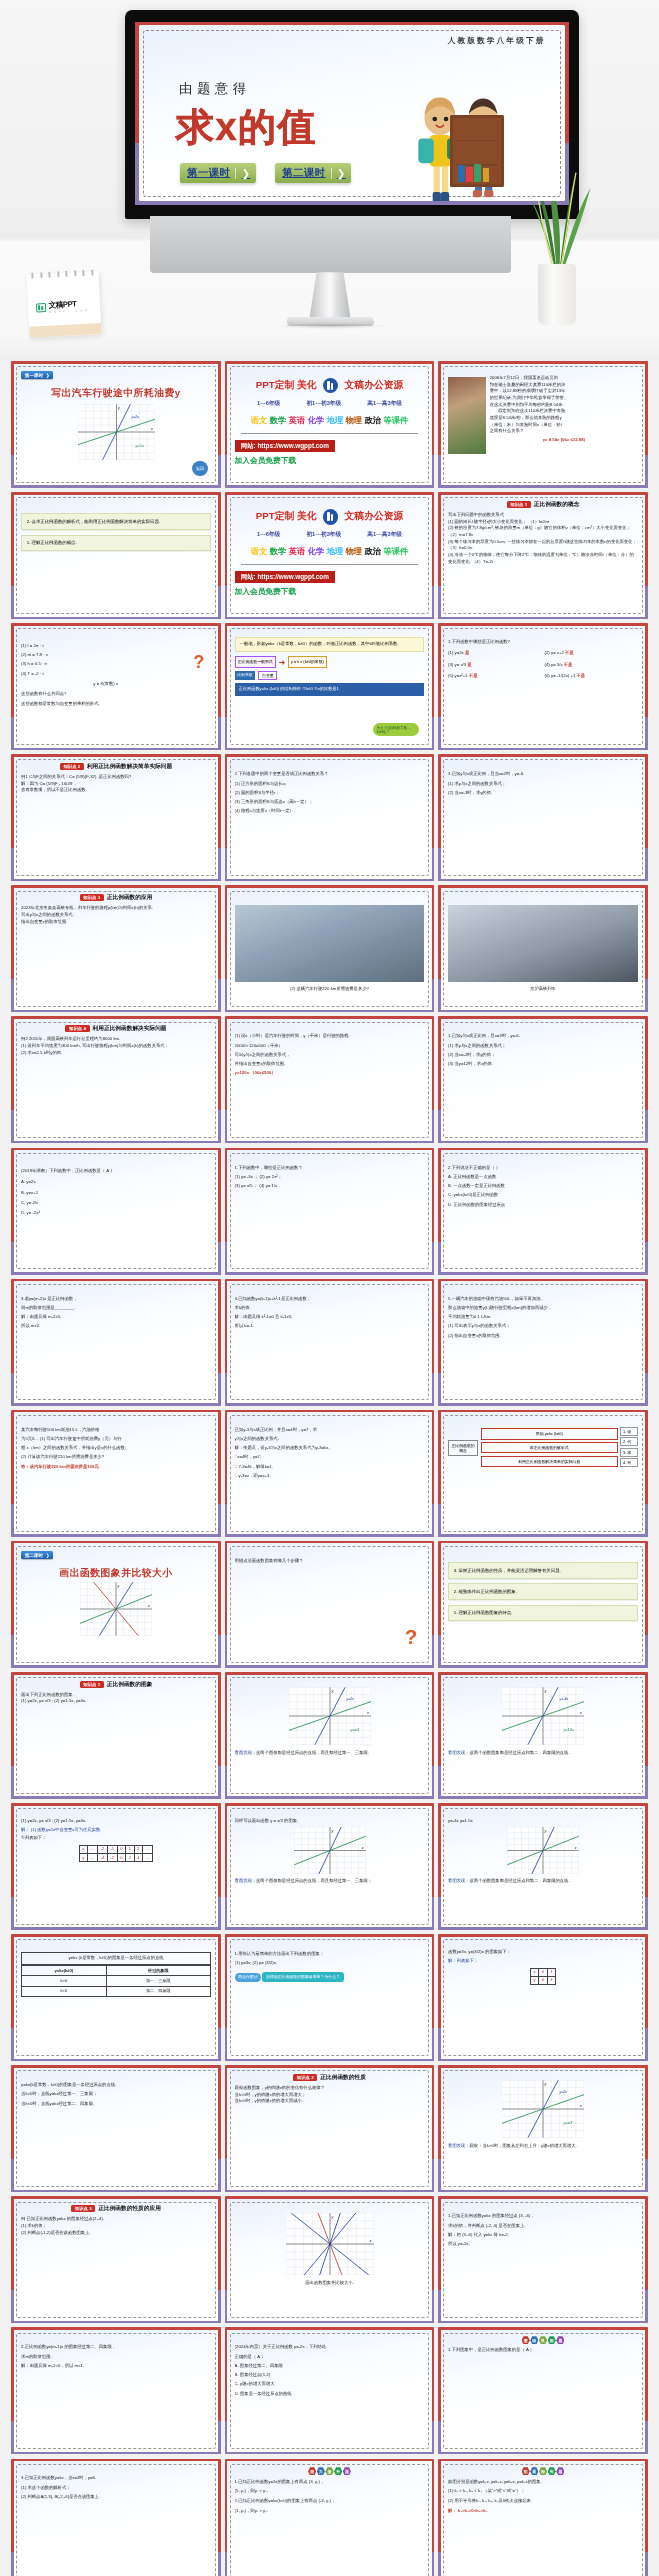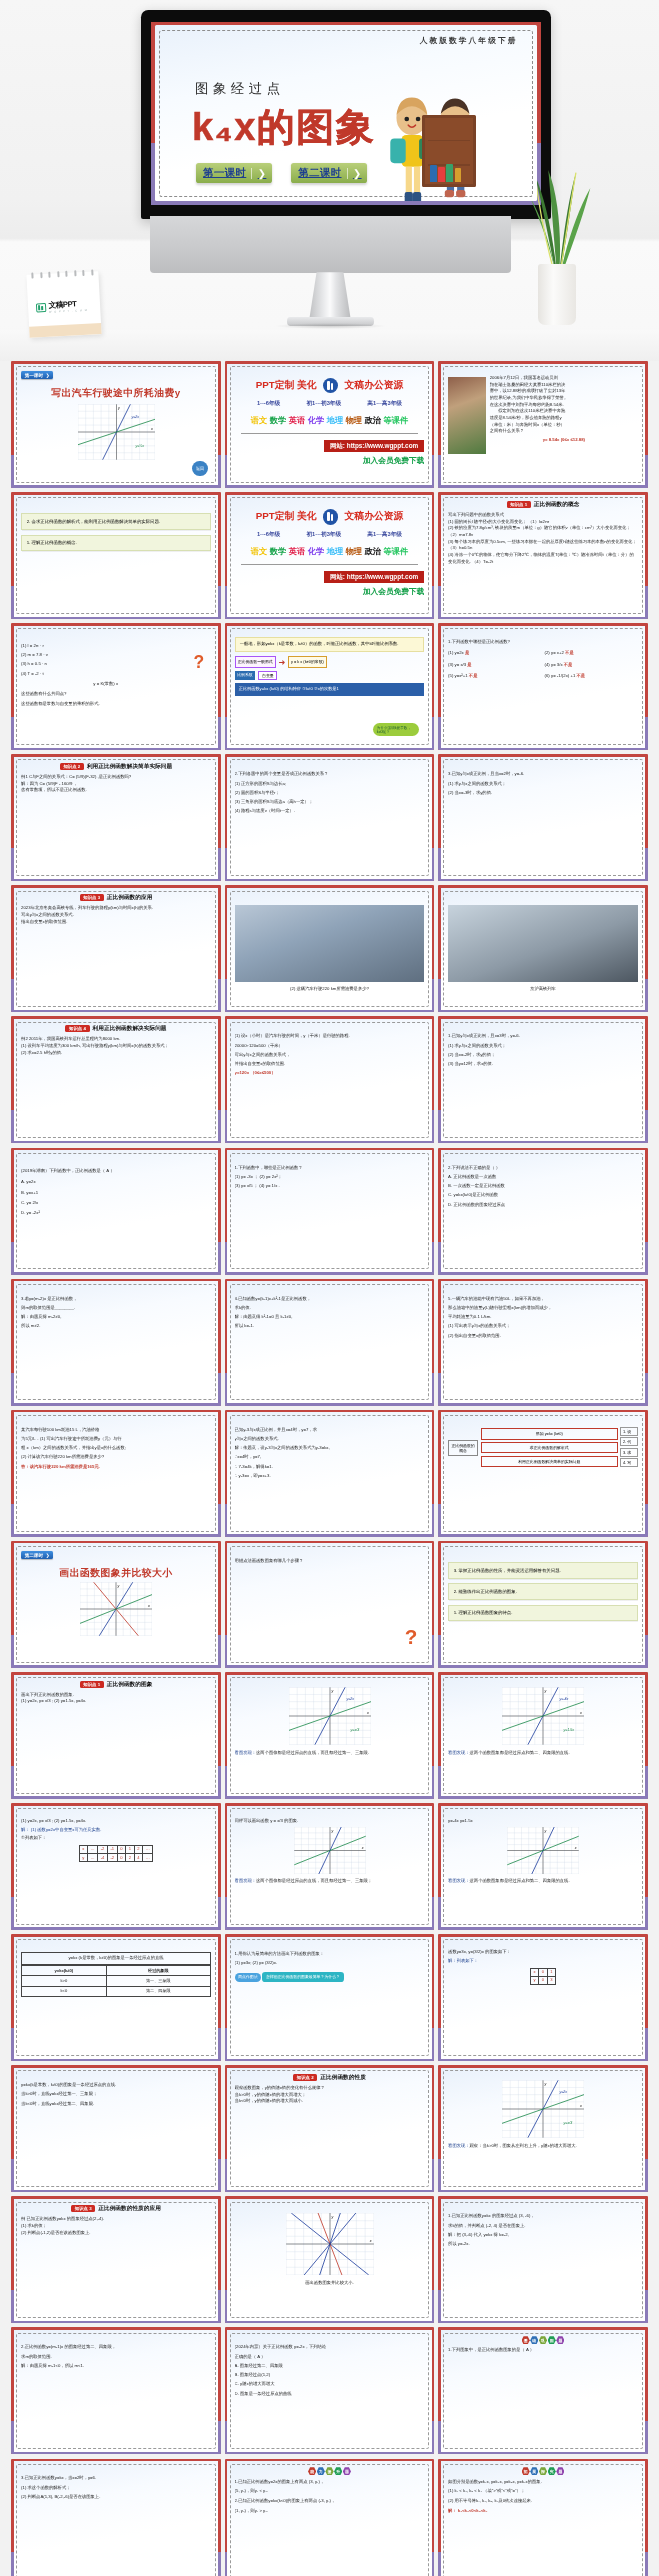--- a/index.html
+++ b/index.html
@@ -19,21 +19,21 @@
     overflow: hidden;
   }
   .desk-surface{
     position:absolute; left:0; top:330px; width:659px; height:31px;
     background:linear-gradient(180deg,#f9f9f9,#efefef);
   }
   .monitor {
     position: absolute; left: 125px; top: 10.3px; width: 410px; height: 216px;
   }
   .monitor-bezel {
-    position: absolute; left: 16px; top: 0; width: 410px; height: 209px;
+    position: absolute; left: 0; top: 0; width: 454px; height: 209px;
     background: #0c0c0c; border-radius: 7.2px 7.2px 2.1px 2.1px;
     padding: 11.3px 10.3px 14.4px 10.3px;
     box-shadow: 0 3.1px 11.3px rgba(0,0,0,.20);
   }
   .monitor-chin {
     position: absolute; left: 25px; top: 206px; width: 361px; height: 57px;
     background: linear-gradient(180deg,#d6d7d9 0%, #c9cacc 55%, #bcbdbf 100%);
     border-radius: 0 0 4.1px 4.1px;
   }
   .monitor-neck {
@@ -174,21 +174,21 @@
   .hex { width:8.2px; height:8.2px; display:flex; align-items:center; justify-content:center;
          color:#fff; font-size:3.9px; font-weight:700;
          clip-path: polygon(25% 0,75% 0,100% 50%,75% 100%,25% 100%,0 50%); }
 
   .yellowbox { background:#fcf8d6; border:0.5px solid #e6dfa0; padding:3.1px 4.1px; font-size:4.3px; line-height:1.6; }
   .greenbox  { background:#f1f5dd; border:0.5px solid #d7dfb2; padding:3.6px 4.6px; font-size:4.4px; line-height:1.7;
                box-shadow:1px 1px 0 rgba(0,0,0,.06); margin-bottom:4.6px; }
   .bluebox   { background:#2b5fa8; color:#fff; padding:3.1px 4.1px; font-size:4.2px; line-height:1.6; }
 
   
-  .ad { text-align:right; padding-top:8.2px; }
+  .ad { text-align:left; padding-top:8.2px; }
   .ad-r1 { display:flex; align-items:center; justify-content:center; gap:6.2px; }
   .ad-red { color:#d62b1f; font-weight:700; font-size:9.8px; }
   .ad-logo { width:15.5px; height:15.5px; border-radius:50%; background:#2154a6; position:relative; }
   .ad-logo::before{content:"";position:absolute;left:4.6px;top:3.1px;width:2.1px;height:9.3px;background:#fff;border-radius:1px;}
   .ad-logo::after{content:"";position:absolute;left:8.2px;top:4.6px;width:2.1px;height:7.7px;background:#fff;border-radius:1px;}
   .ad-r2 { display:flex; justify-content:space-around; margin:6.7px 9.3px 0; font-size:5.7px; color:#3b4a9e; font-weight:700;}
   .ad-r3 { display:flex; justify-content:center; gap:2.6px; margin-top:7.2px; font-size:8.2px; font-weight:700;}
   .ad-hr { border-top:0.5px solid #9a9a9a; margin:6.7px 6.2px 0; }
   .ad-url { display:inline-block; background:#b81f17; color:#fff; font-weight:700; font-size:6.4px;
             padding:1.5px 6.2px; margin-top:6.2px; }
@@ -206,22 +206,22 @@
 <div class="hero">
   <div class="desk-surface"></div>
 
   <div class="monitor">
     <div class="monitor-bezel">
       <div class="slide-frame purple-bottom">
         <div class="slide-inner">
           <div class="dash-border"></div>
 
           <div class="cover-pub">人教版数学八年级下册</div>
-          <div class="cover-sub">图象经过点</div>
-          <div class="cover-title">k₄x的图象</div>
+          <div class="cover-sub">由题意得</div>
+          <div class="cover-title">求x的值</div>
 
           <div class="cover-btns">
             <div class="cover-btn">
               <span>第一课时</span>
               <span class="chev">❯</span>
             </div>
             <div class="cover-btn">
               <span>第二课时</span>
               <span class="chev">❯</span>
             </div>

